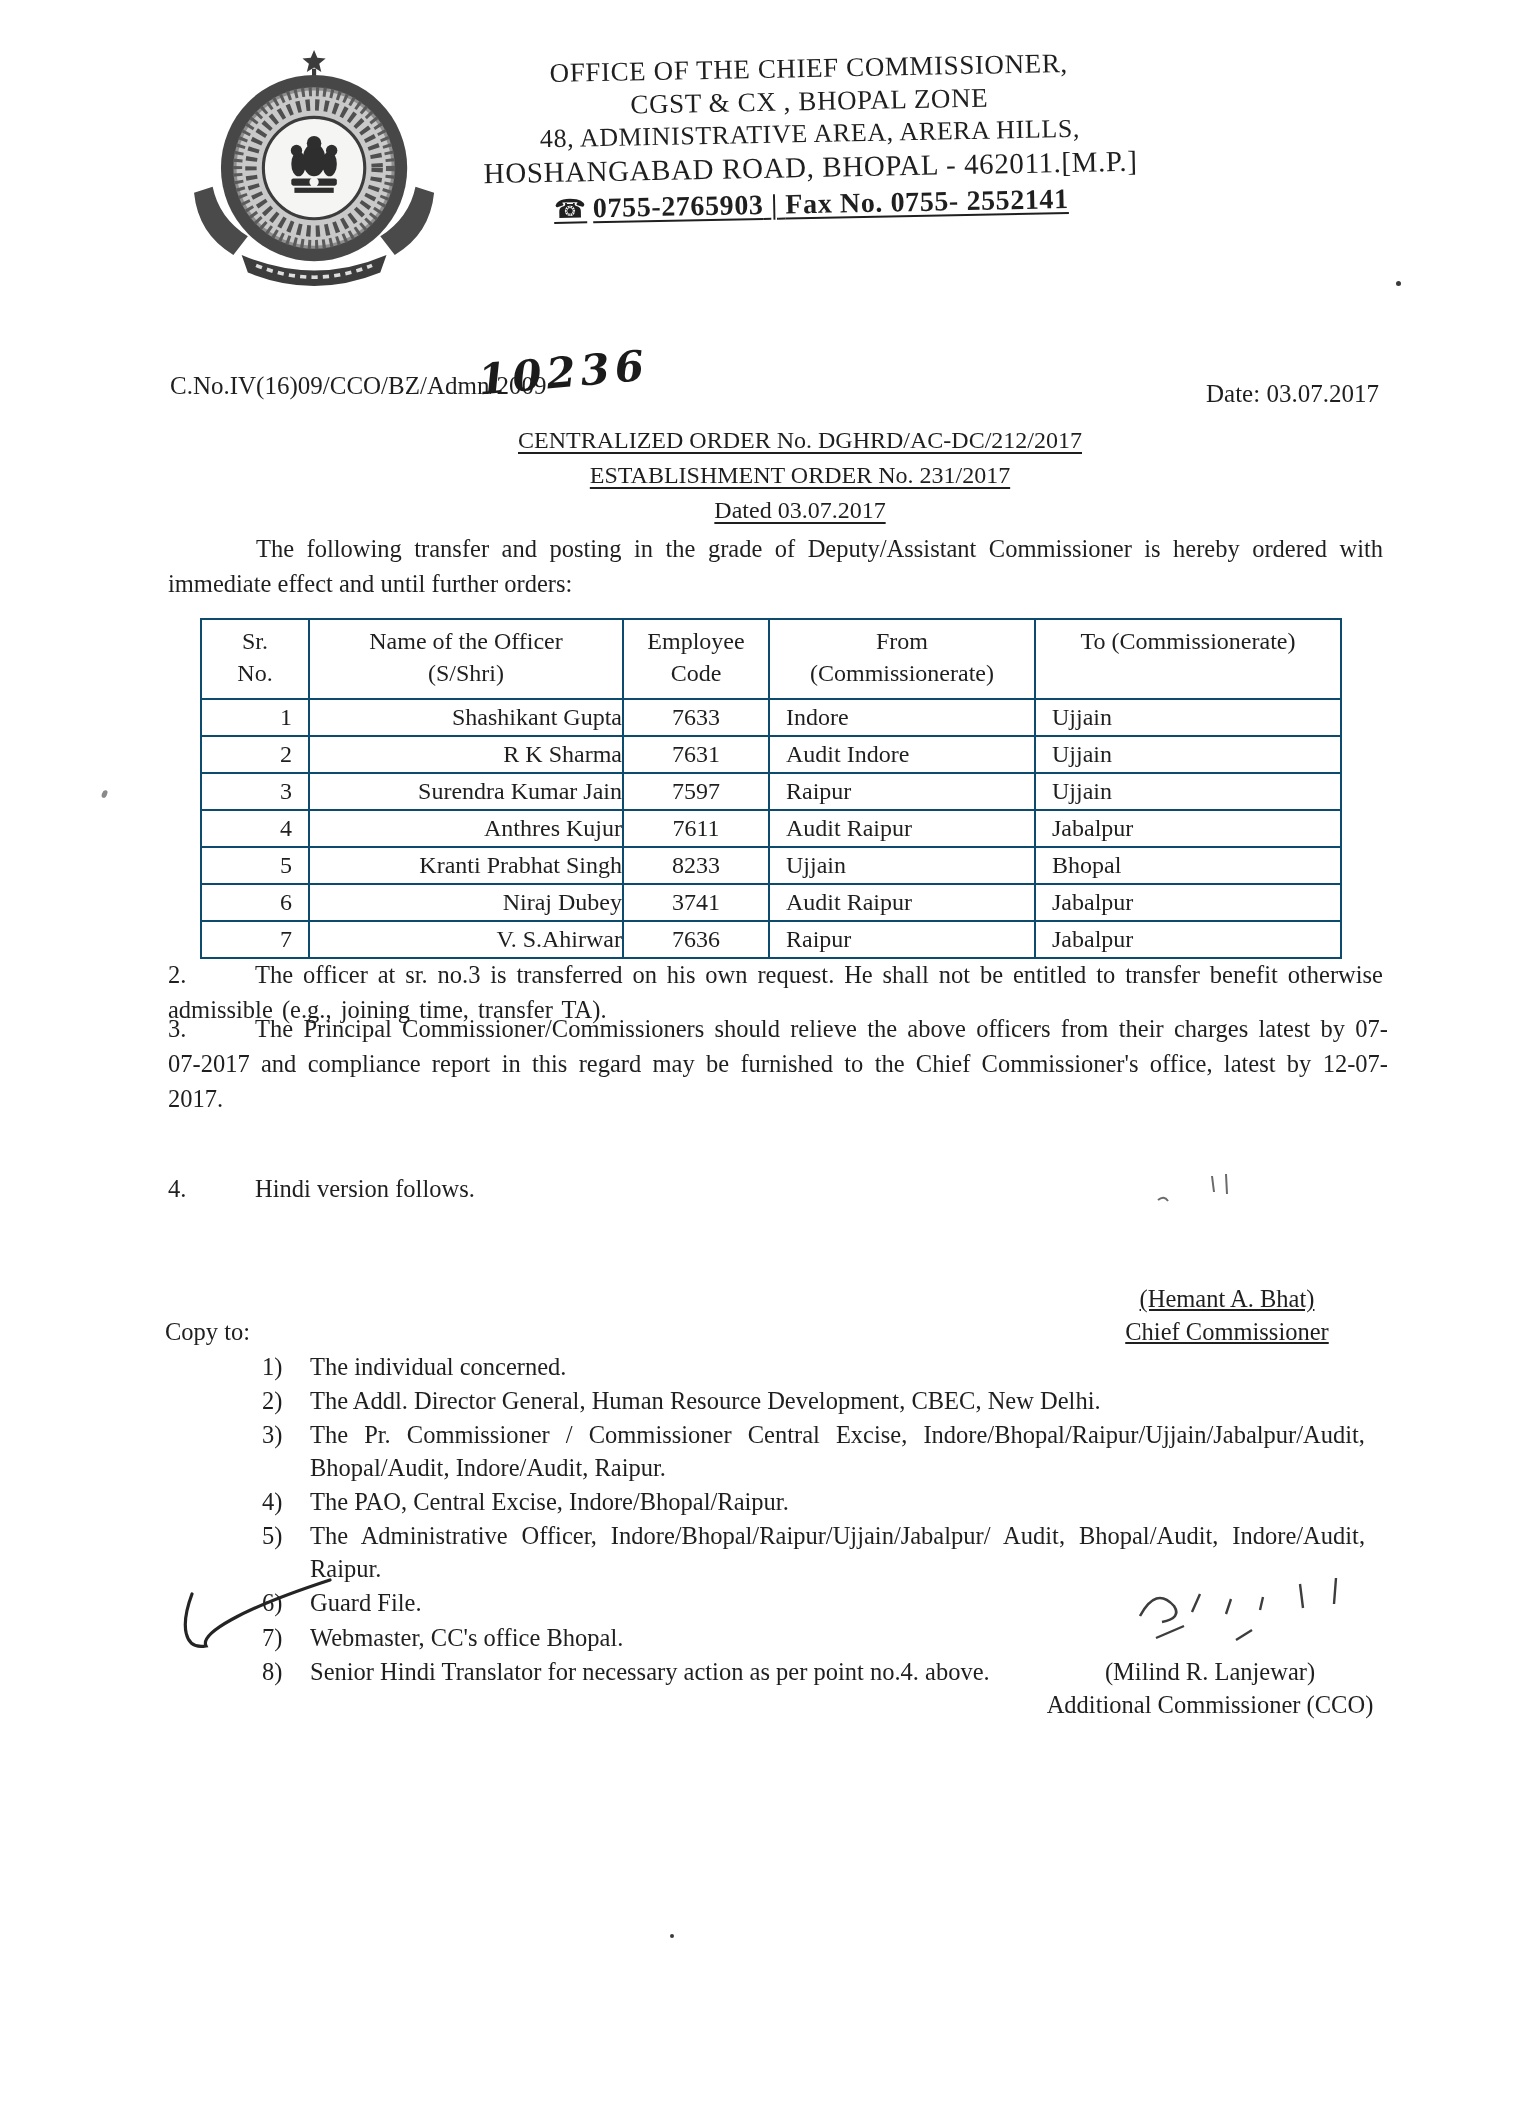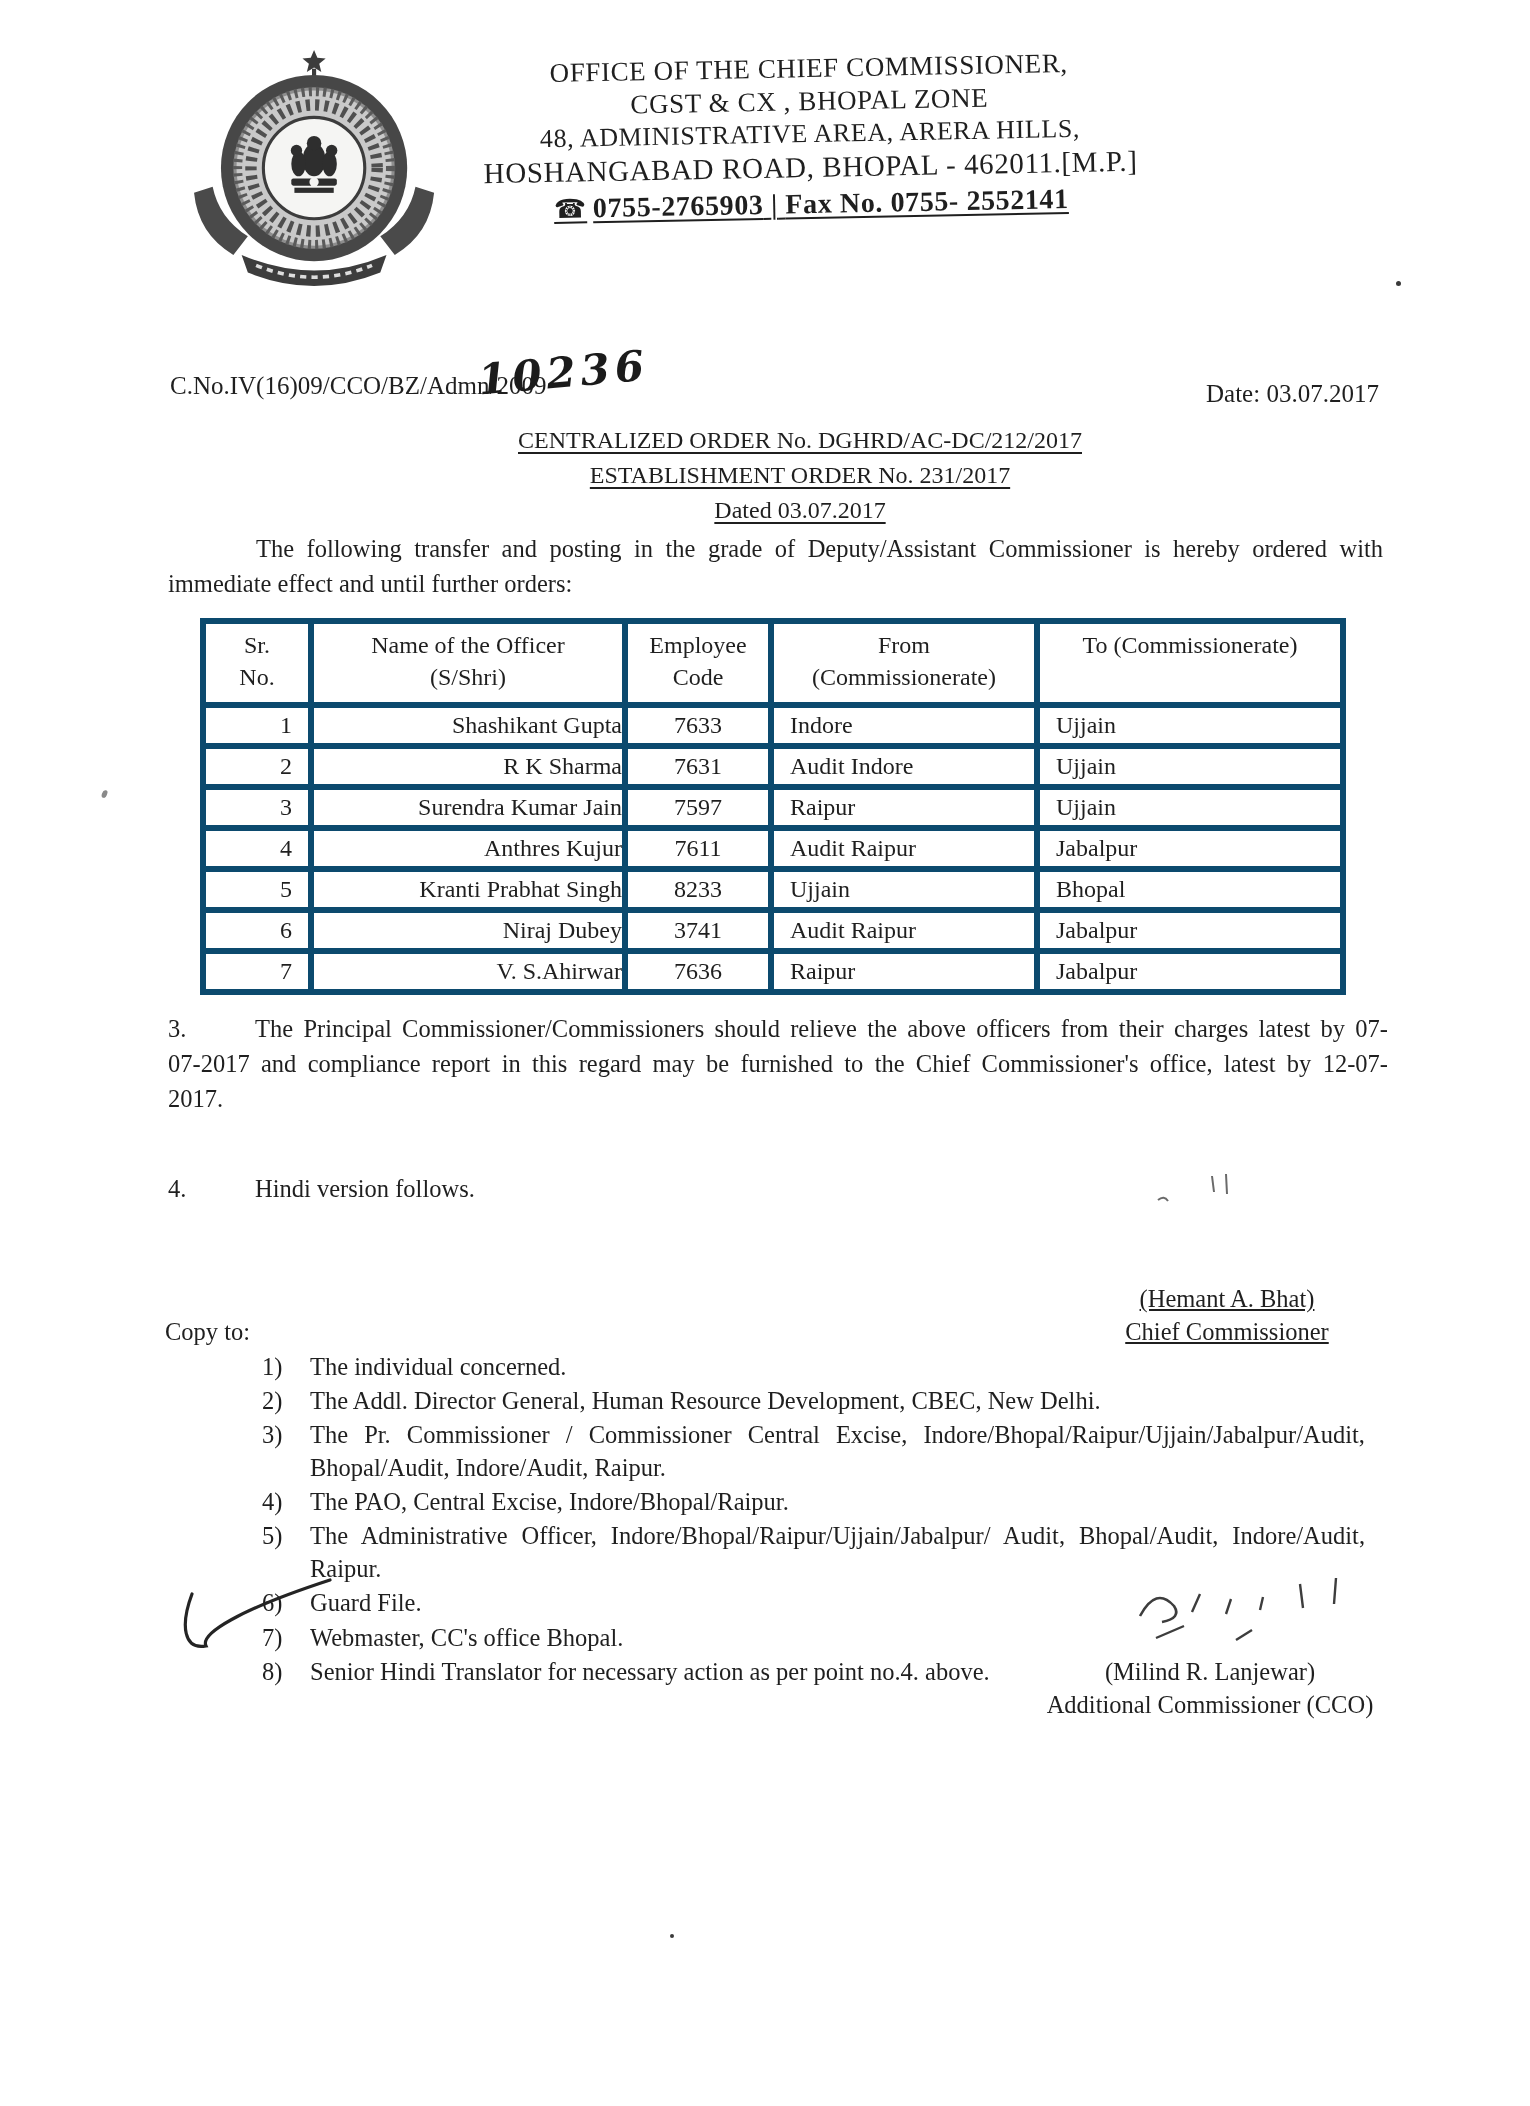--- a/index.html
+++ b/index.html
@@ -49,21 +49,21 @@
   .p3{left:168px;top:1012px;width:1220px;word-spacing:2px;}
   .p4{left:168px;top:1172px;width:1215px;}
   .pnum{display:inline-block;width:87px;text-indent:0;}
   
   .ttable{
     position:absolute;left:200px;top:618px;
     border-collapse:collapse;table-layout:fixed;
     font-size:24px;
   }
   .ttable th,.ttable td{
-    border:6px solid #0c4a6e;
+    border:2px solid #0c4a6e;
     font-weight:normal;
     overflow:hidden;
   }
   .ttable th{
     vertical-align:top;text-align:center;
     white-space:pre-line;line-height:1.35;
     padding:5px 2px 8px 2px;
   }
   .ttable td{height:33px;padding:1px 0;line-height:1.1;}
   .c0{text-align:right;padding-right:16px !important;}
@@ -210,20 +210,21 @@
       <tr>
         <td class="c0">7</td>
         <td class="c1">V. S.Ahirwar</td>
         <td class="c2">7636</td>
         <td class="c3">Raipur</td>
         <td class="c4">Jabalpur</td>
       </tr>
     </tbody>
   </table>
 
+  <div class="para p2"><span class="pnum">2.</span><span>The officer at sr. no.3 is transferred on his own request. He shall not be entitled to transfer benefit otherwise admissible (e.g., joining time, transfer TA).</span></div>
   <div class="para p3"><span class="pnum">3.</span><span>The Principal Commissioner/Commissioners should relieve the above officers from their charges latest by 07-07-2017 and compliance report in this regard may be furnished to the Chief Commissioner's office, latest by 12-07-2017.</span></div>
   <div class="para p4"><span class="pnum">4.</span><span>Hindi version follows.</span></div>
 
   <svg class="svgmark" style="left:1150px;top:1168px;" width="100" height="50" viewBox="0 0 100 50">
     <path d="M8 32 q6 -5 10 1" fill="none" stroke="#6a6a6a" stroke-width="2"></path>
     <path d="M62 8 l2 16 M76 6 l1 20" fill="none" stroke="#6a6a6a" stroke-width="2"></path>
   </svg>
 
   <div class="sig1">
     <div>(Hemant A. Bhat)</div>

